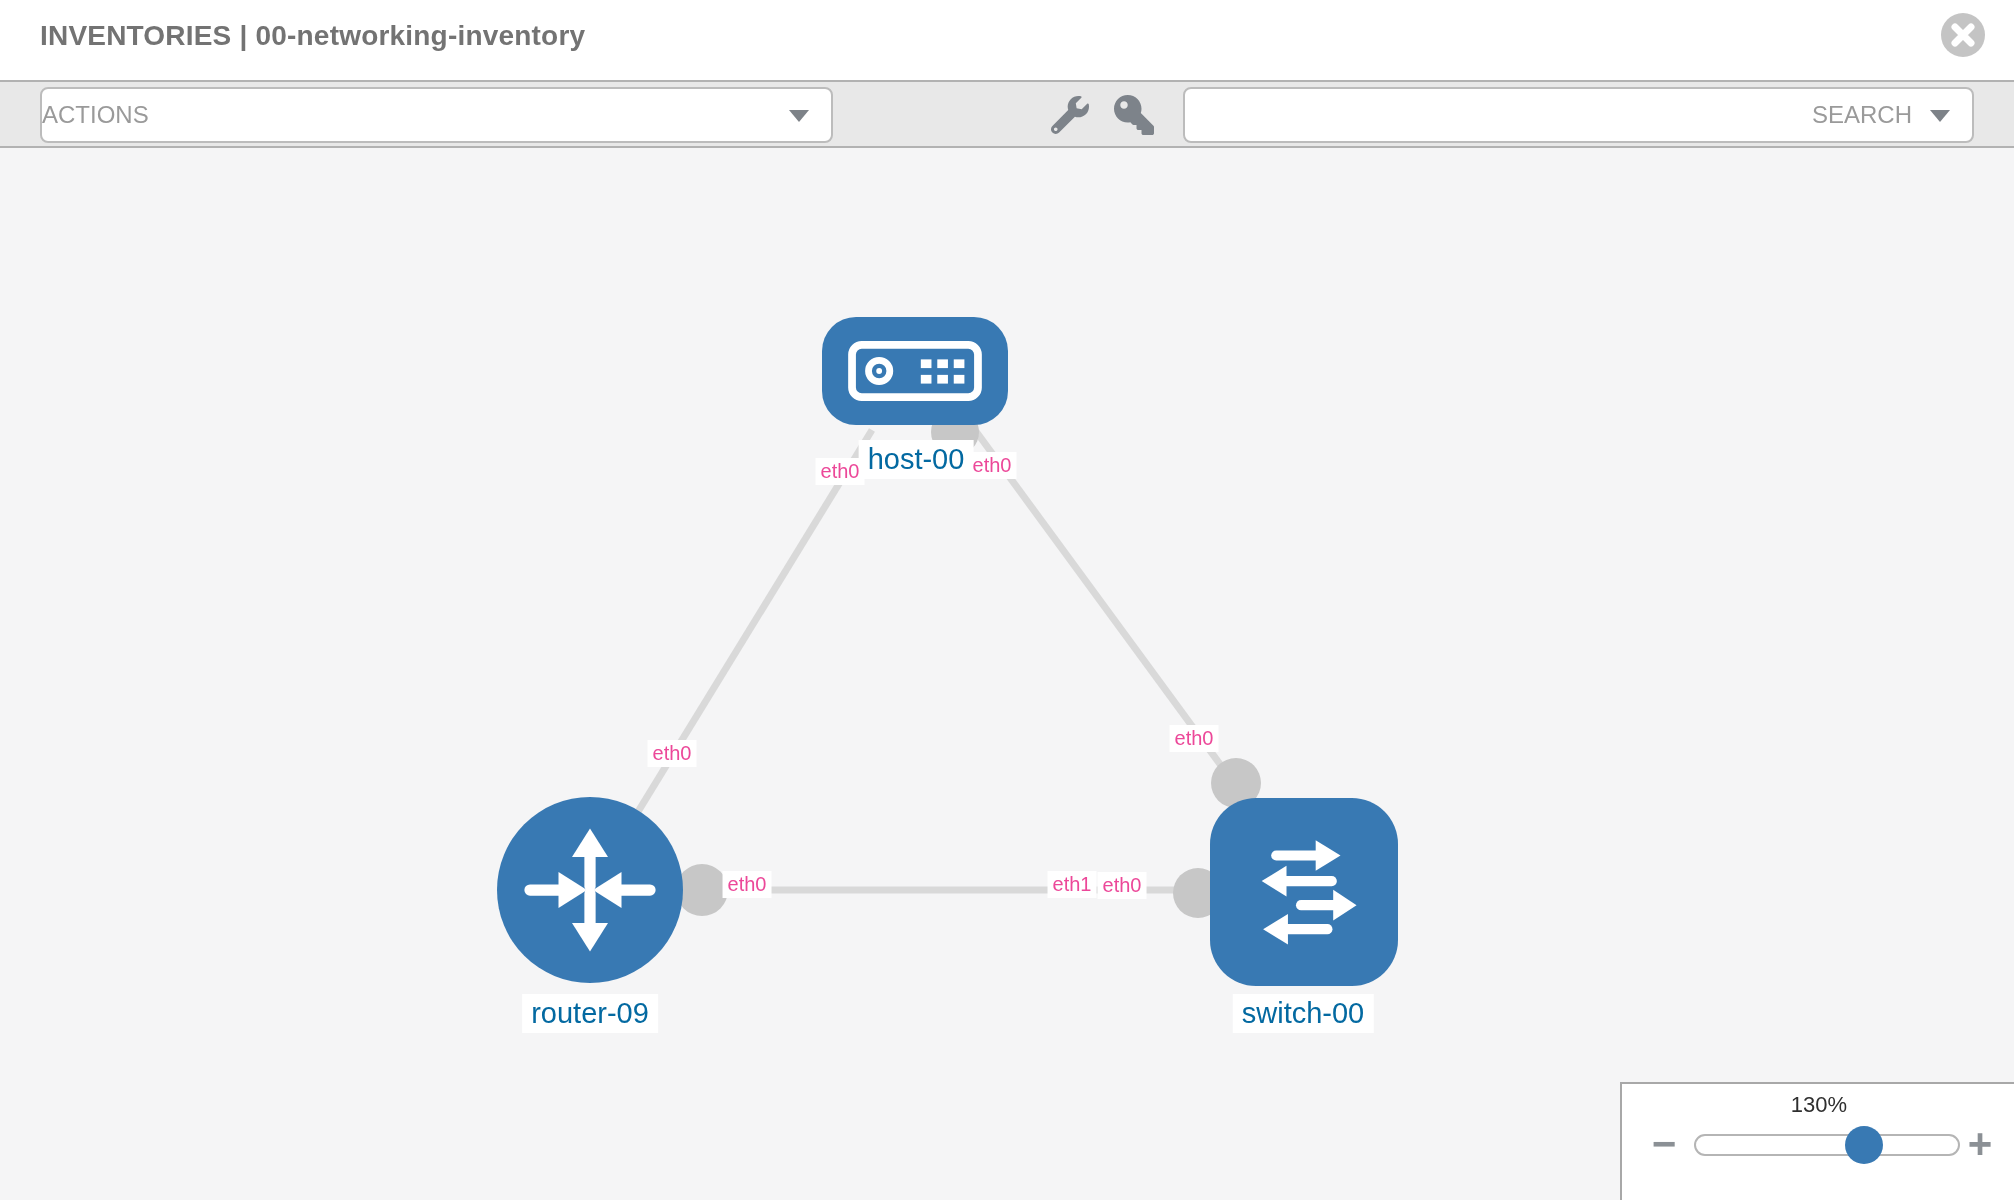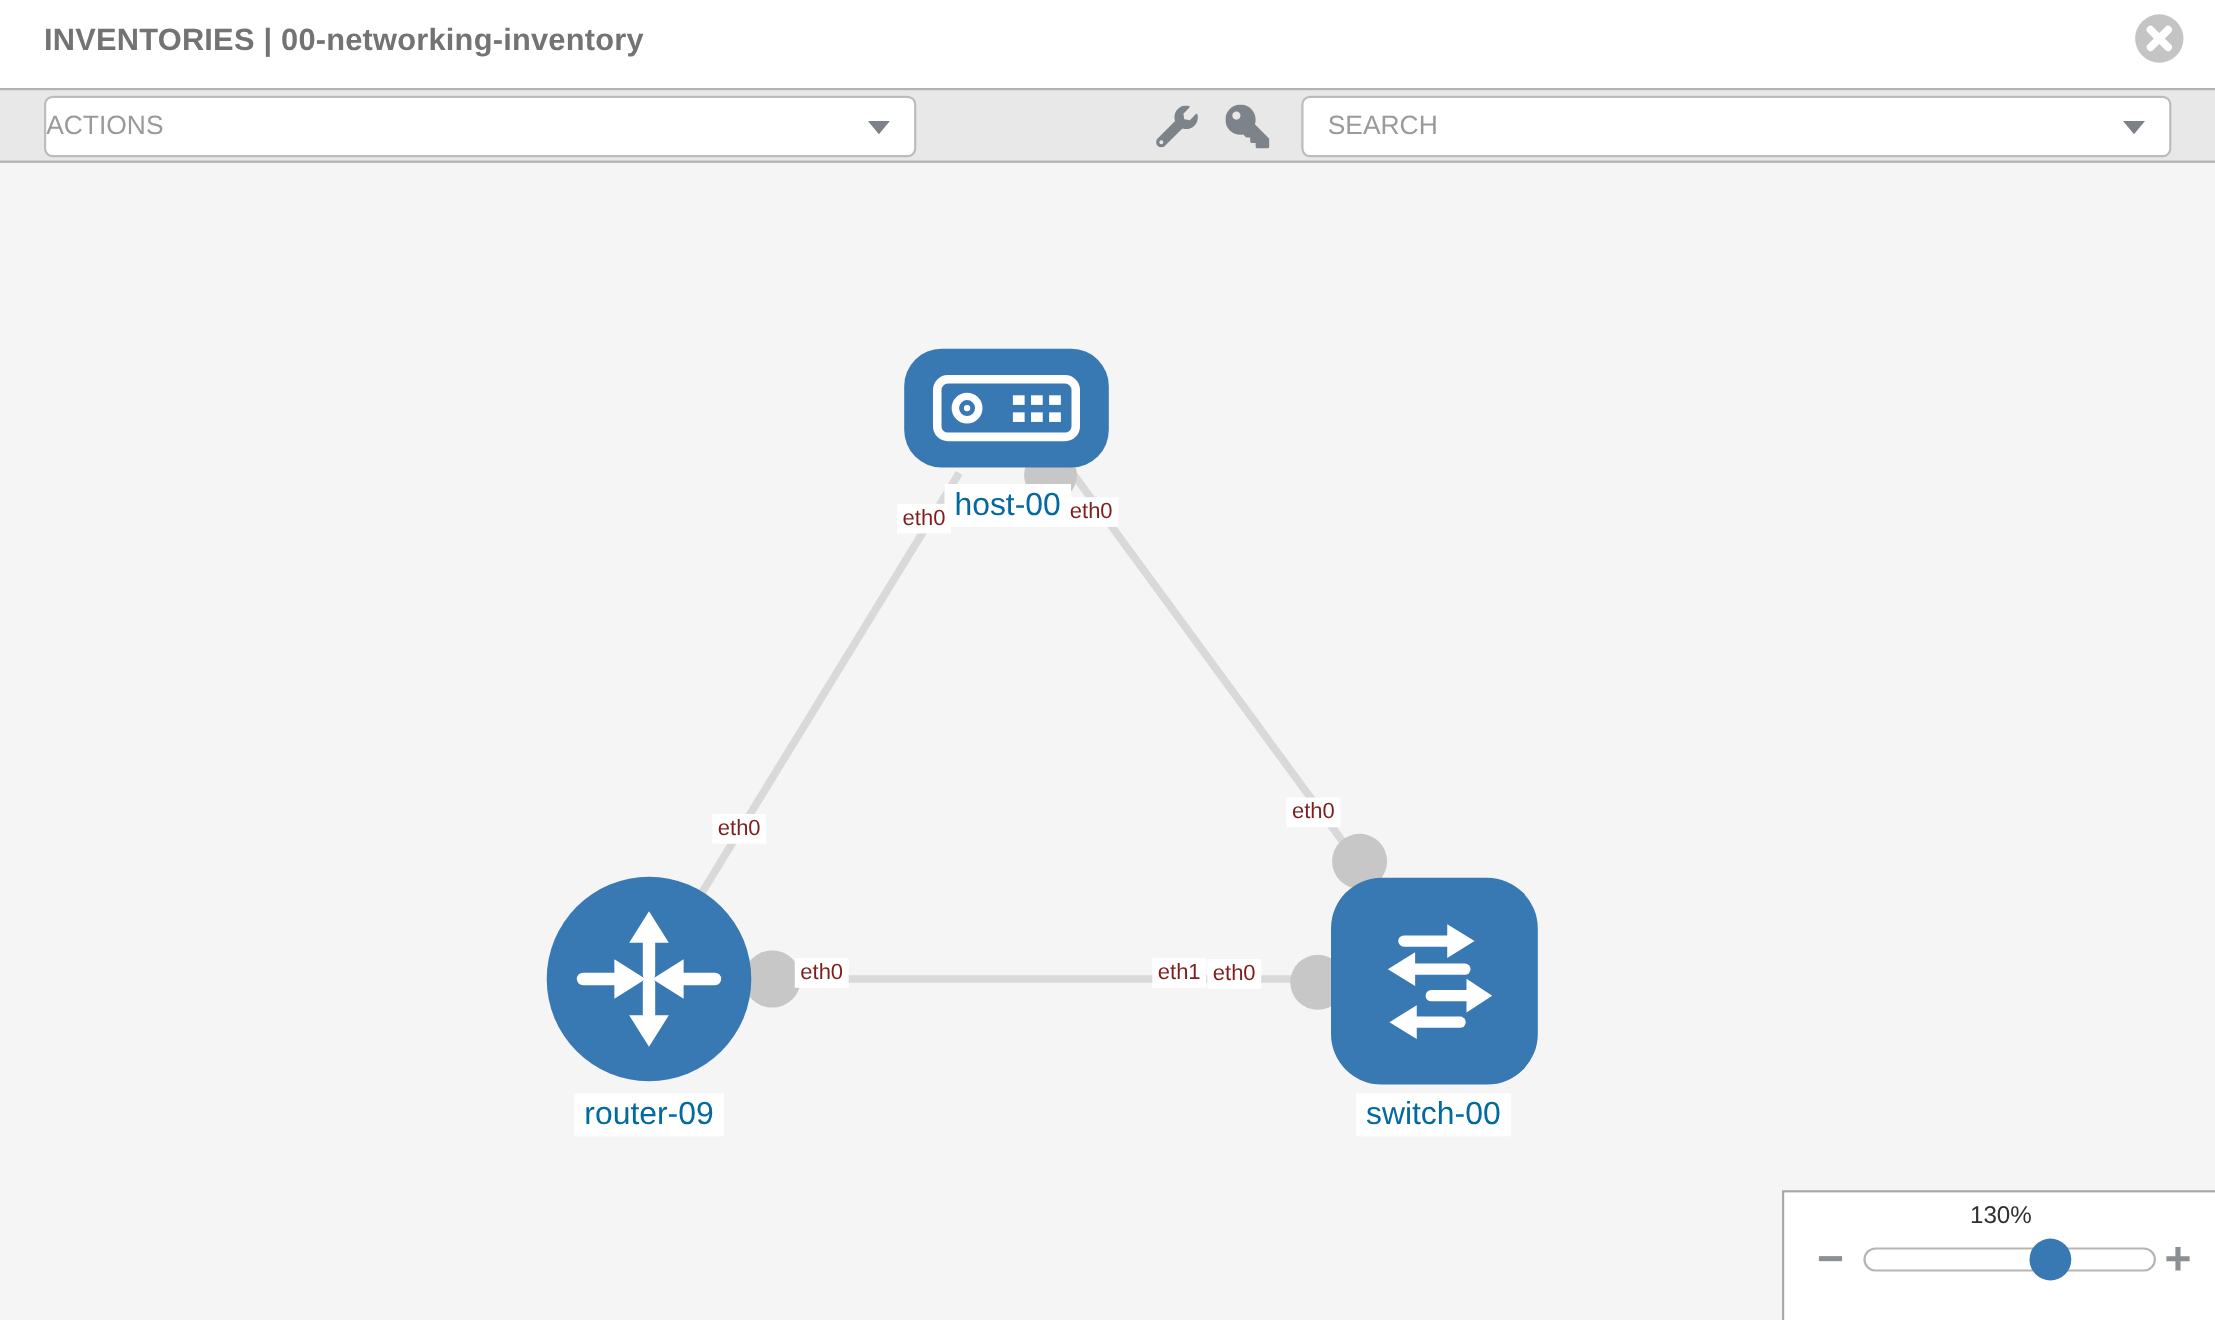--- a/index.html
+++ b/index.html
@@ -45,20 +45,21 @@
     border-left: 10px solid transparent; border-right: 10px solid transparent;
     border-top: 12px solid #7d8288;
   }
   .actions-dd { left: 40px; width: 793px; }
   .search-dd  { left: 1183px; width: 791px; }
   .search-input {
     width: 100%; height: 100%; border: none; outline: none;
     border-radius: 8px; padding-left: 22px; padding-right: 60px;
     font-size: 24px; color: #6a6a6a; background: transparent;
     font-family: "Liberation Sans", "DejaVu Sans", sans-serif;
+    text-align: right;
   }
   .search-input::placeholder { color: #9a9a9a; opacity: 1; }
   .tool-icon-btn {
     position: absolute; top: 12px; width: 44px; height: 44px;
     background: transparent; border: none; padding: 0; cursor: pointer;
   }
   .wrench-btn { left: 1048px; }
   .key-btn { left: 1112px; }
 
   
@@ -81,21 +82,21 @@
     display: flex; align-items: center; justify-content: center;
   }
 
   .node-label {
     position: absolute; z-index: 3; transform: translateX(-50%);
     background: #ffffff; color: #0369a1;
     font-size: 29px; padding: 3px 9px; white-space: nowrap;
   }
   .iface-label {
     position: absolute; z-index: 4; transform: translateX(-50%);
-    background: #ffffff; color: #7f1d1d;
+    background: #ffffff; color: #ec4899;
     font-size: 20px; padding: 2px 5px; white-space: nowrap;
   }
 
   
   .zoom-panel {
     position: absolute; left: 1620px; top: 1082px; width: 400px; height: 124px;
     background: #ffffff; border: 2px solid #a8a8a8; z-index: 5;
   }
   .zoom-level {
     position: absolute; left: 0; top: 8px; width: 394px;

